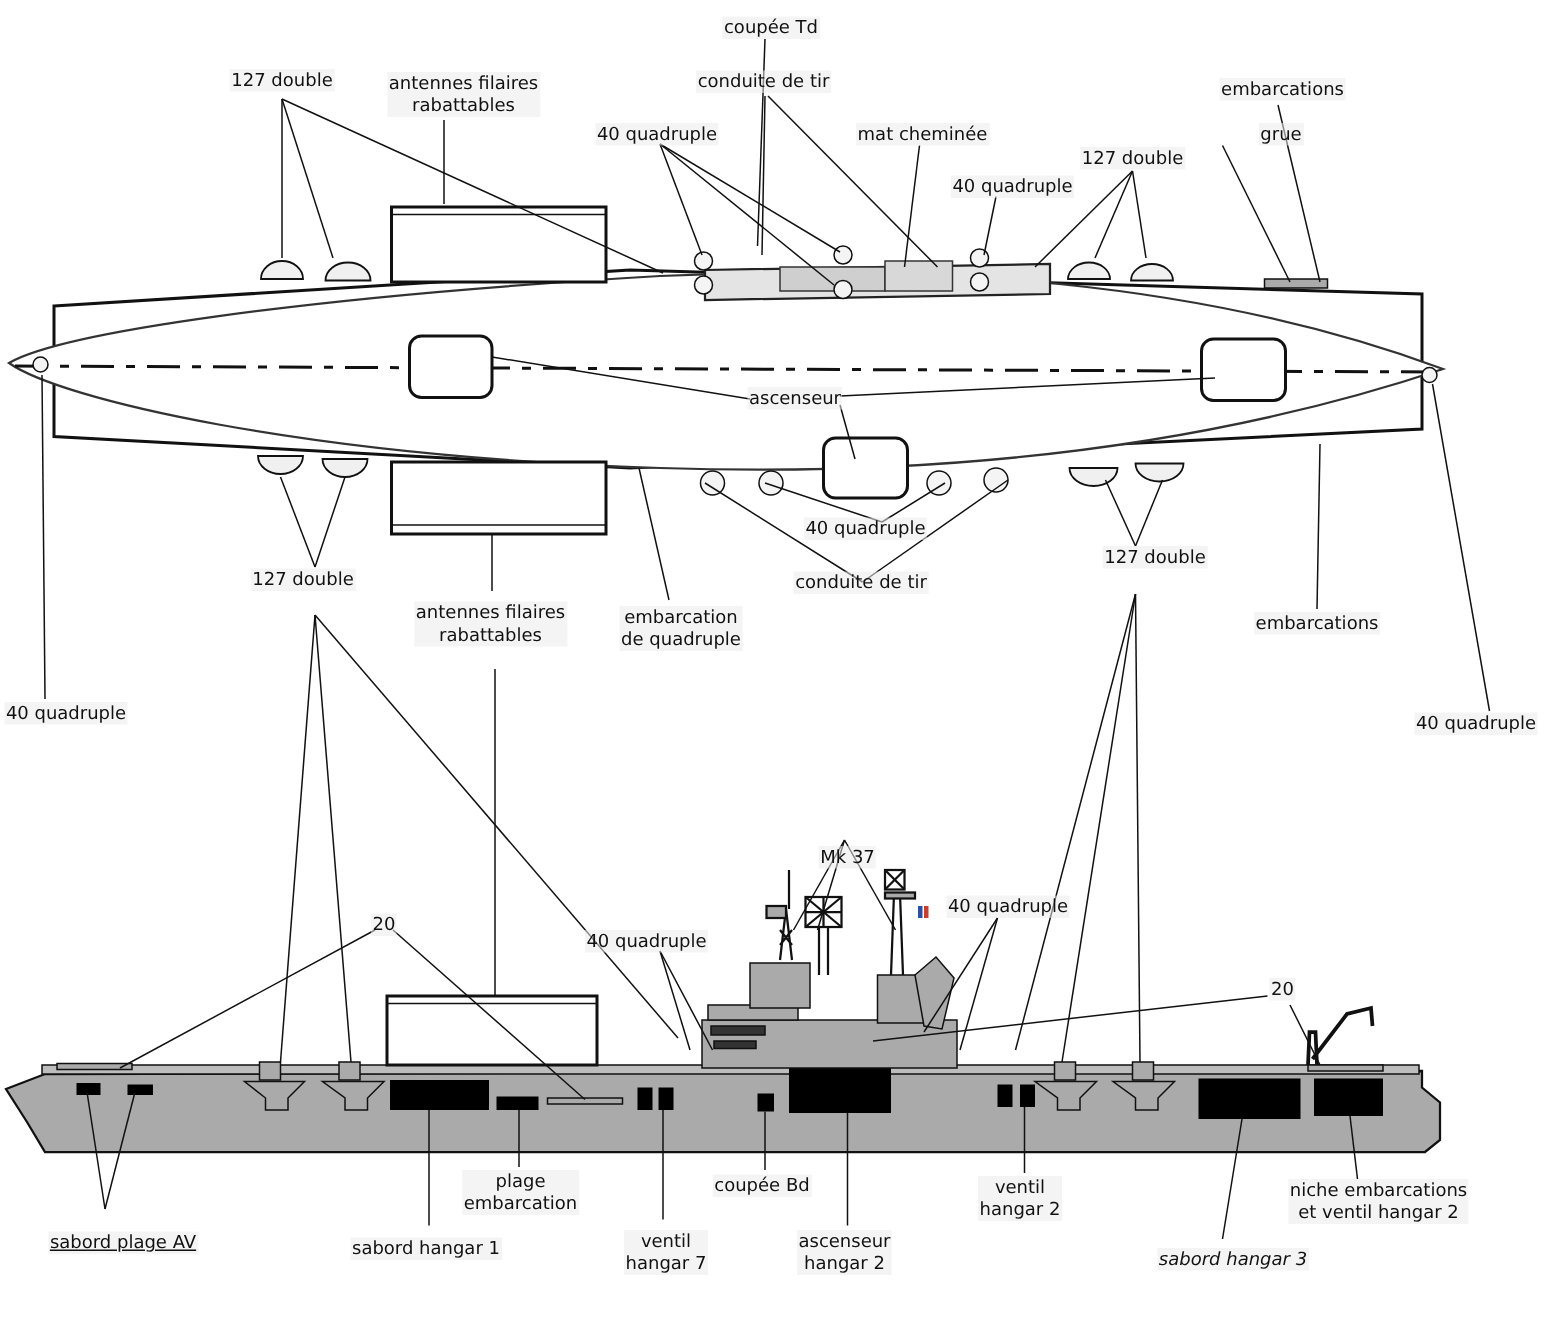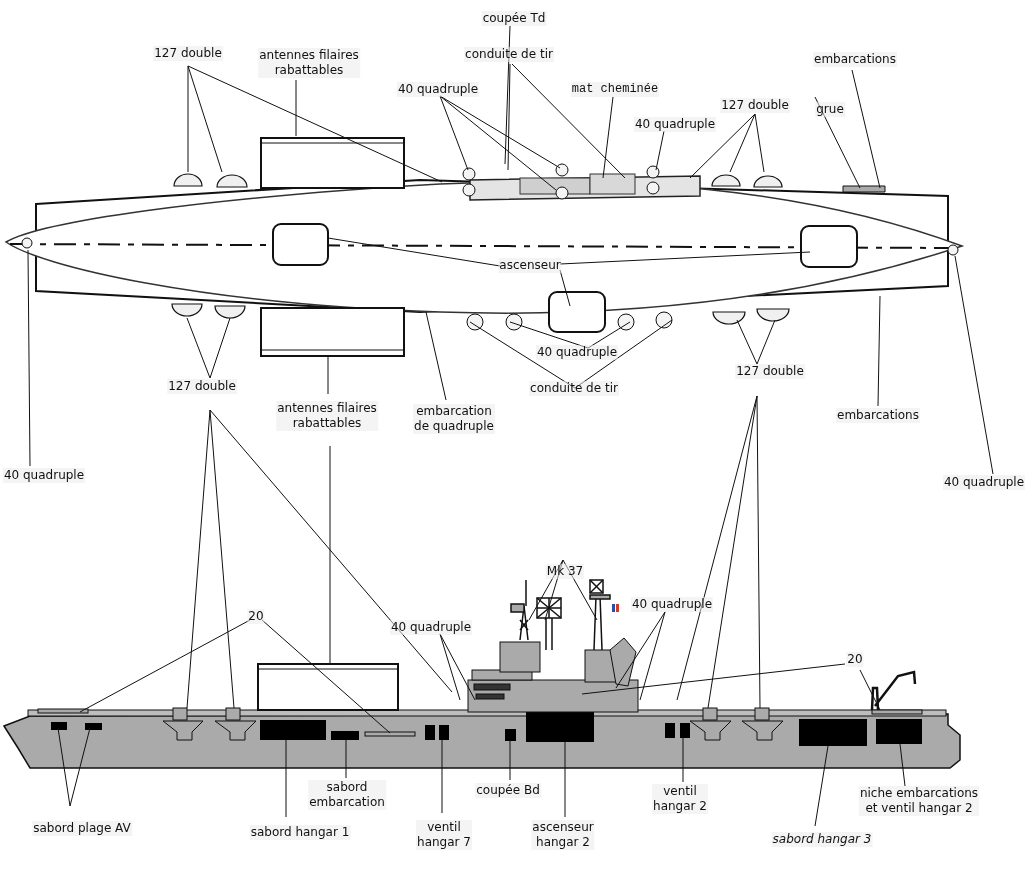--- a/index.html
+++ b/index.html
@@ -214,24 +214,24 @@
   </svg>
 
   <div class="lbl c" style="left:188px; top:46px;">127 double</div>
   <div class="lbl c" style="left:309px; top:48px;">
     <span>antennes filaires</span>
     <span>rabattables</span>
   </div>
   <div class="lbl c" style="left:514px; top:11px;">coupée Td</div>
   <div class="lbl c" style="left:509px; top:47px;">conduite de tir</div>
   <div class="lbl c" style="left:438px; top:82px;">40 quadruple</div>
-  <div class="lbl c" style="left:615px; top:82px;font-family:Liberation Mono, monospace;">mat cheminée</div>
+  <div class="lbl c" style="left:615px; top:82px;">mat cheminée</div>
   <div class="lbl c" style="left:675px; top:117px;">40 quadruple</div>
   <div class="lbl c" style="left:755px; top:98px;">127 double</div>
-  <div class="lbl c" style="left:830px; top:82px;margin-top:20px;">grue</div>
+  <div class="lbl c" style="left:854px; top:82px;">grue</div>
   <div class="lbl c" style="left:855px; top:52px;">embarcations</div>
   <div class="lbl c" style="left:530px; top:258px;">ascenseur</div>
   <div class="lbl c" style="left:577px; top:345px;">40 quadruple</div>
   <div class="lbl c" style="left:574px; top:381px;">conduite de tir</div>
   <div class="lbl c" style="left:202px; top:379px;">127 double</div>
   <div class="lbl c" style="left:327px; top:401px;">
     <span>antennes filaires</span>
     <span>rabattables</span>
   </div>
   <div class="lbl c" style="left:454px; top:404px;">
@@ -241,24 +241,24 @@
   <div class="lbl c" style="left:770px; top:364px;">127 double</div>
   <div class="lbl c" style="left:878px; top:408px;">embarcations</div>
   <div class="lbl c" style="left:44px; top:468px;">40 quadruple</div>
   <div class="lbl c" style="left:984px; top:475px;">40 quadruple</div>
 
   <div class="lbl c" style="left:565px; top:564px;">Mk 37</div>
   <div class="lbl c" style="left:431px; top:620px;">40 quadruple</div>
   <div class="lbl c" style="left:672px; top:597px;">40 quadruple</div>
   <div class="lbl c" style="left:256px; top:609px;">20</div>
   <div class="lbl c" style="left:855px; top:652px;">20</div>
-  <div class="lbl c" style="left:82px; top:821px;">sabord plage AV</div>
-  <div class="lbl c" style="left:300px; top:825px;">sabord hangar 1</div>
+  <div class="lbl c" style="left:82px; top:821px;text-decoration:underline;">sabord plage AV</div>
+  <div class="lbl c" style="left:284px; top:825px;">sabord hangar 1</div>
   <div class="lbl c" style="left:347px; top:780px;">
-    <span>sabord</span>
+    <span>plage</span>
     <span>embarcation</span>
   </div>
   <div class="lbl c" style="left:444px; top:820px;">
     <span>ventil</span>
     <span>hangar 7</span>
   </div>
   <div class="lbl c" style="left:508px; top:783px;">coupée Bd</div>
   <div class="lbl c" style="left:563px; top:820px;">
     <span>ascenseur</span>
     <span>hangar 2</span>

